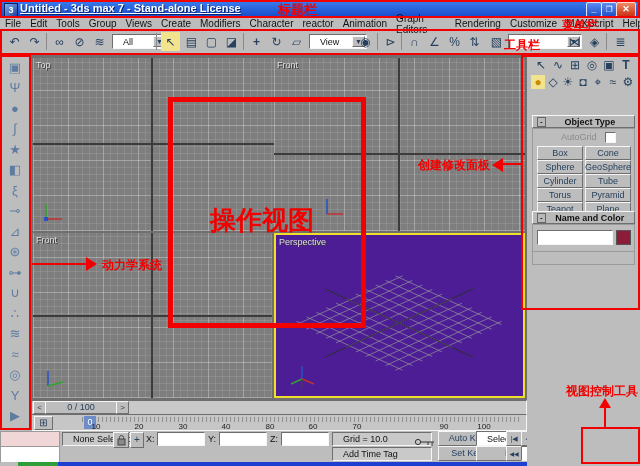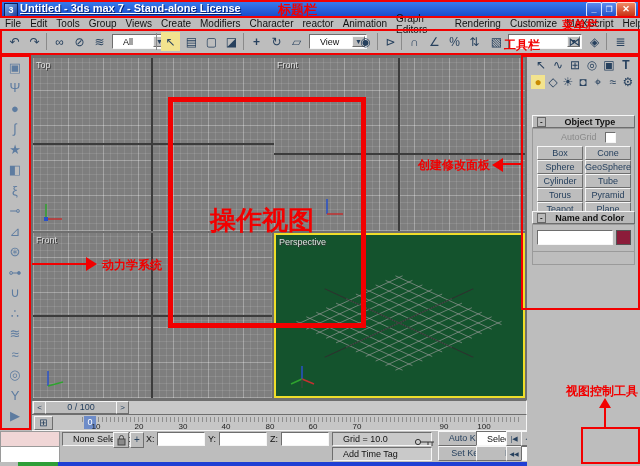--- a/index.html
+++ b/index.html
@@ -154,21 +154,21 @@
     <div class="vp" style="left:2px;top:178px;width:239px;height:165px;">
       <div class="axh" style="top:82px;"></div>
       <div class="axv" style="left:118px;"></div>
       <span class="vplabel">Front</span>
       <svg class="abs svgi" style="left:8px;top:132px;" width="26" height="26">
         <line x1="7" y1="21" x2="7" y2="6" stroke="#2850C8" stroke-width="1.5"></line>
         <line x1="7" y1="21" x2="22" y2="17" stroke="#2FA32F" stroke-width="1.5"></line>
       </svg>
     </div>
 
-    <div class="abs" style="left:243px;top:178px;width:251px;height:165px;background:#14532d;border:2px solid #EFDE2A;box-sizing:border-box;overflow:hidden;">
+    <div class="abs" style="left:243px;top:178px;width:251px;height:165px;background:#4c1d95;border:2px solid #EFDE2A;box-sizing:border-box;overflow:hidden;">
       <svg class="abs svgi" style="left:0;top:0;" width="247" height="161">
         <g transform="translate(123,88) scale(1,0.46) rotate(45)">
           <path d="M-70 -75V75M-56 -75V75M-42 -75V75M-28 -75V75M-14 -75V75M0 -75V75M14 -75V75M28 -75V75M42 -75V75M56 -75V75M70 -75V75M-75 -70H75M-75 -56H75M-75 -42H75M-75 -28H75M-75 -14H75M-75 0H75M-75 14H75M-75 28H75M-75 42H75M-75 56H75M-75 70H75" stroke="#9C9C9C" stroke-width="1" fill="none" opacity="0.75"></path>
           <path d="M-105 0H105M0 -105V105" stroke="#2F2F2F" stroke-width="1.6" fill="none"></path>
         </g>
       </svg>
       <span class="vplabel">Perspective</span>
       <svg class="abs svgi" style="left:12px;top:128px;" width="30" height="30">
         <line x1="14" y1="16" x2="14" y2="3" stroke="#2850C8" stroke-width="1.5"></line>
         <line x1="14" y1="16" x2="26" y2="21" stroke="#C23030" stroke-width="1.5"></line>

